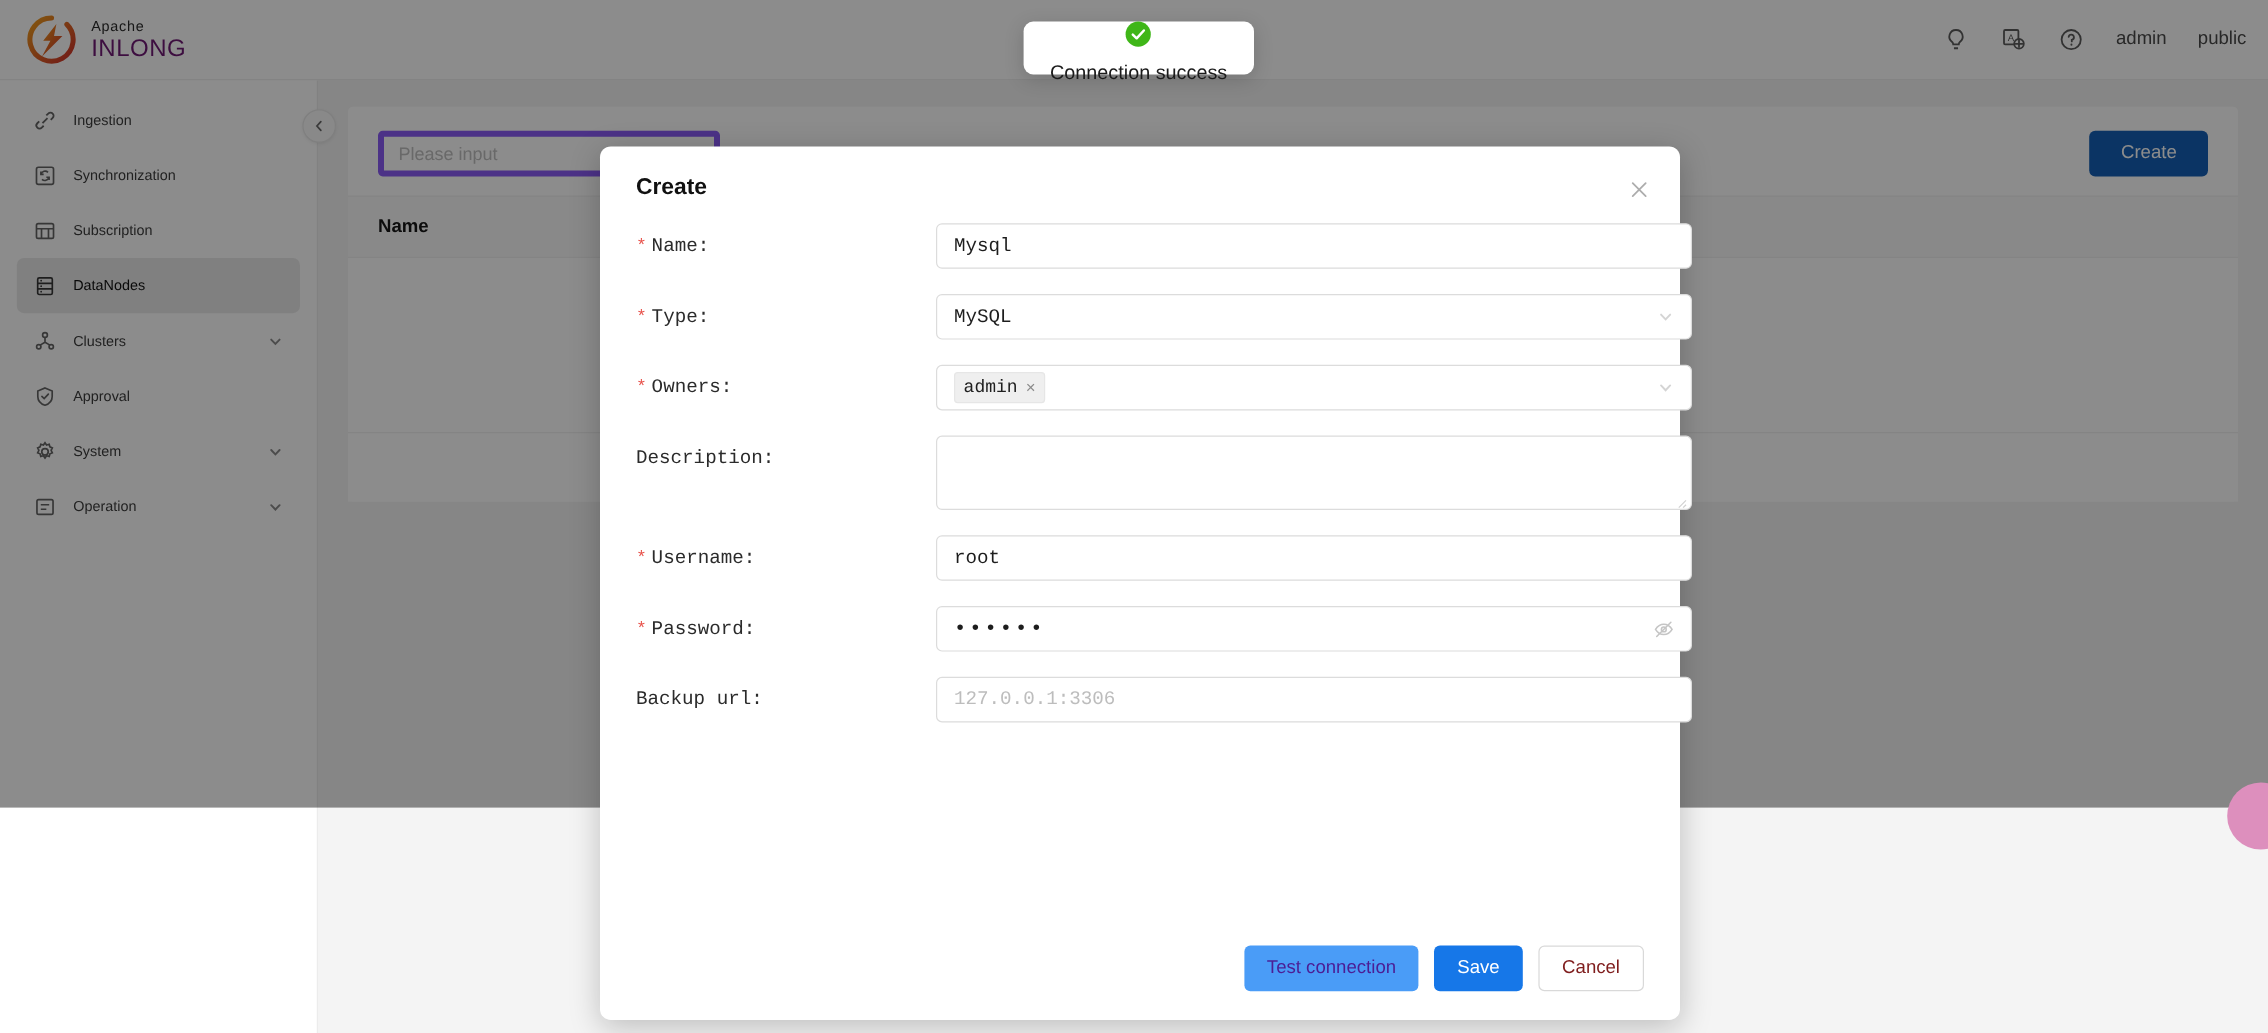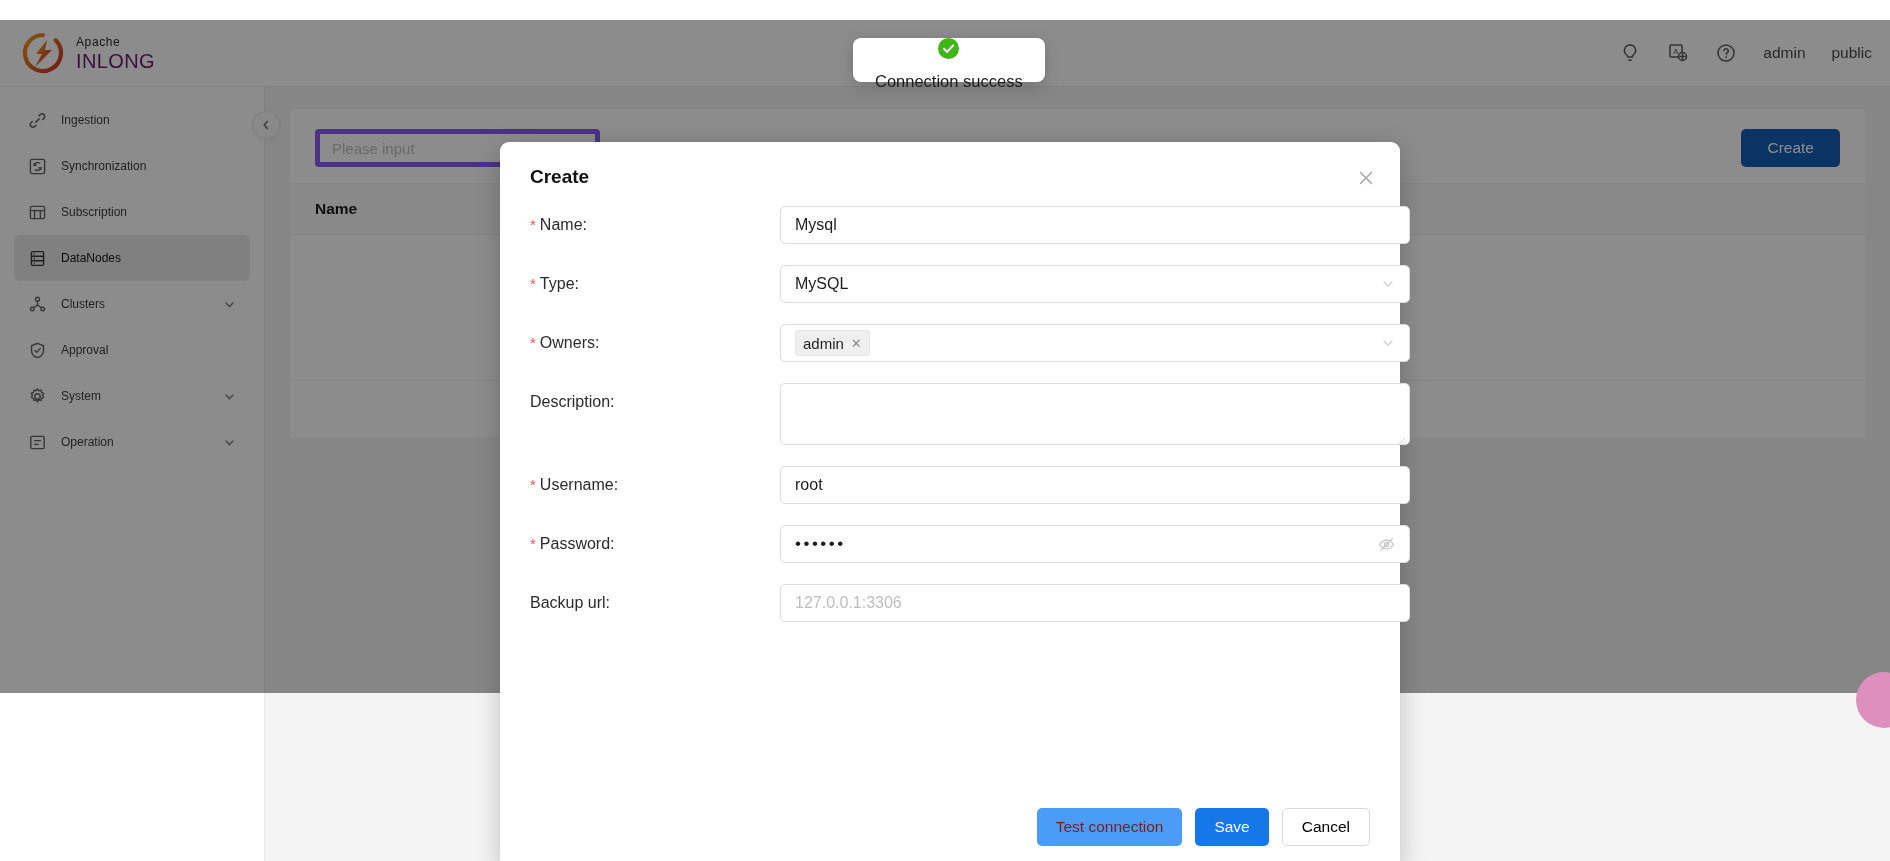--- a/index.html
+++ b/index.html
@@ -2,21 +2,21 @@
 <html><head>
 <meta charset="utf-8">
 <style>
   * { box-sizing: border-box; margin: 0; padding: 0; }
   html, body {
     width: 1890px; height: 861px;
     font-family: "Liberation Sans", sans-serif;
     overflow: hidden; background: #ffffff;
   }
 
-  #root { position: relative; width: 1890px; height: 673px; margin-top: 20px; }
+  #root { position: relative; width: 1890px; height: 673px; }
 
   
   #page { position: absolute; inset: 0; background: #ffffff; }
   #page-dim { position: absolute; inset: 0; background: rgba(0,0,0,0.45); z-index: 40; }
 
   
   .topbar {
     position: absolute; top: 0; left: 0; width: 1890px; height: 67px;
     background: #ffffff; border-bottom: 1px solid #ececec;
     display: flex; align-items: center; z-index: 5;
@@ -114,21 +114,21 @@
     background: #fff; border-radius: 9px; z-index: 60;
     box-shadow: 0 6px 26px rgba(0,0,0,.22);
     padding: 24px 30px 0 30px;
   }
   .modal-title { font-size: 19px; font-weight: bold; color: #111; margin-bottom: 18px; }
   .modal-close {
     position: absolute; right: 24px; top: 26px; width: 20px; height: 20px;
     cursor: pointer; opacity: .55;
   }
 
-  .frow { display: flex; align-items: flex-start; margin-bottom: 21px; }
+  .frow { display: flex; align-items: flex-start; margin-bottom: 21px; font-family: Liberation Mono, monospace; }
   .flabel {
     width: 210px; flex: 0 0 210px; font-size: 16px; color: #2b2b2b;
     padding-top: 10px; white-space: nowrap;
   }
   .req-star { color: #e8544d; margin-right: 4px; font-size: 15px; }
   .fctrl { flex: 1; position: relative; padding-left: 40px; }
 
   .inp {
     width: 630px; height: 38px; border: 1px solid #dcdcdc; border-radius: 5px;
     background: #fff; font-size: 16px; color: #1d1d1d;
@@ -158,23 +158,23 @@
   .eye { width: 17px; height: 17px; opacity: .5; cursor: pointer; }
 
   .modal-footer {
     position: absolute; right: 30px; bottom: 24px;
     display: flex; gap: 13px; align-items: center;
   }
   .mbtn {
     height: 38px; padding: 0 19px; border-radius: 5px; font-size: 15.5px;
     font-family: inherit; cursor: pointer; border: none; white-space: nowrap;
   }
-  .mbtn-test { background: #4a9cf7; color: #7f1d1d; }
+  .mbtn-test { background: #4a9cf7; color: #4c1d95; }
   .mbtn-save { background: #1677e8; color: #fff; }
-  .mbtn-cancel { background: #fff; color: #000000; border: 1px solid #d9d9d9; }
+  .mbtn-cancel { background: #fff; color: #7f1d1d; border: 1px solid #d9d9d9; }
 </style>
 </head>
 <body>
 
 <div id="root">
 
   <div id="page">
 
     <div class="topbar">
       <div class="logo-wrap">

